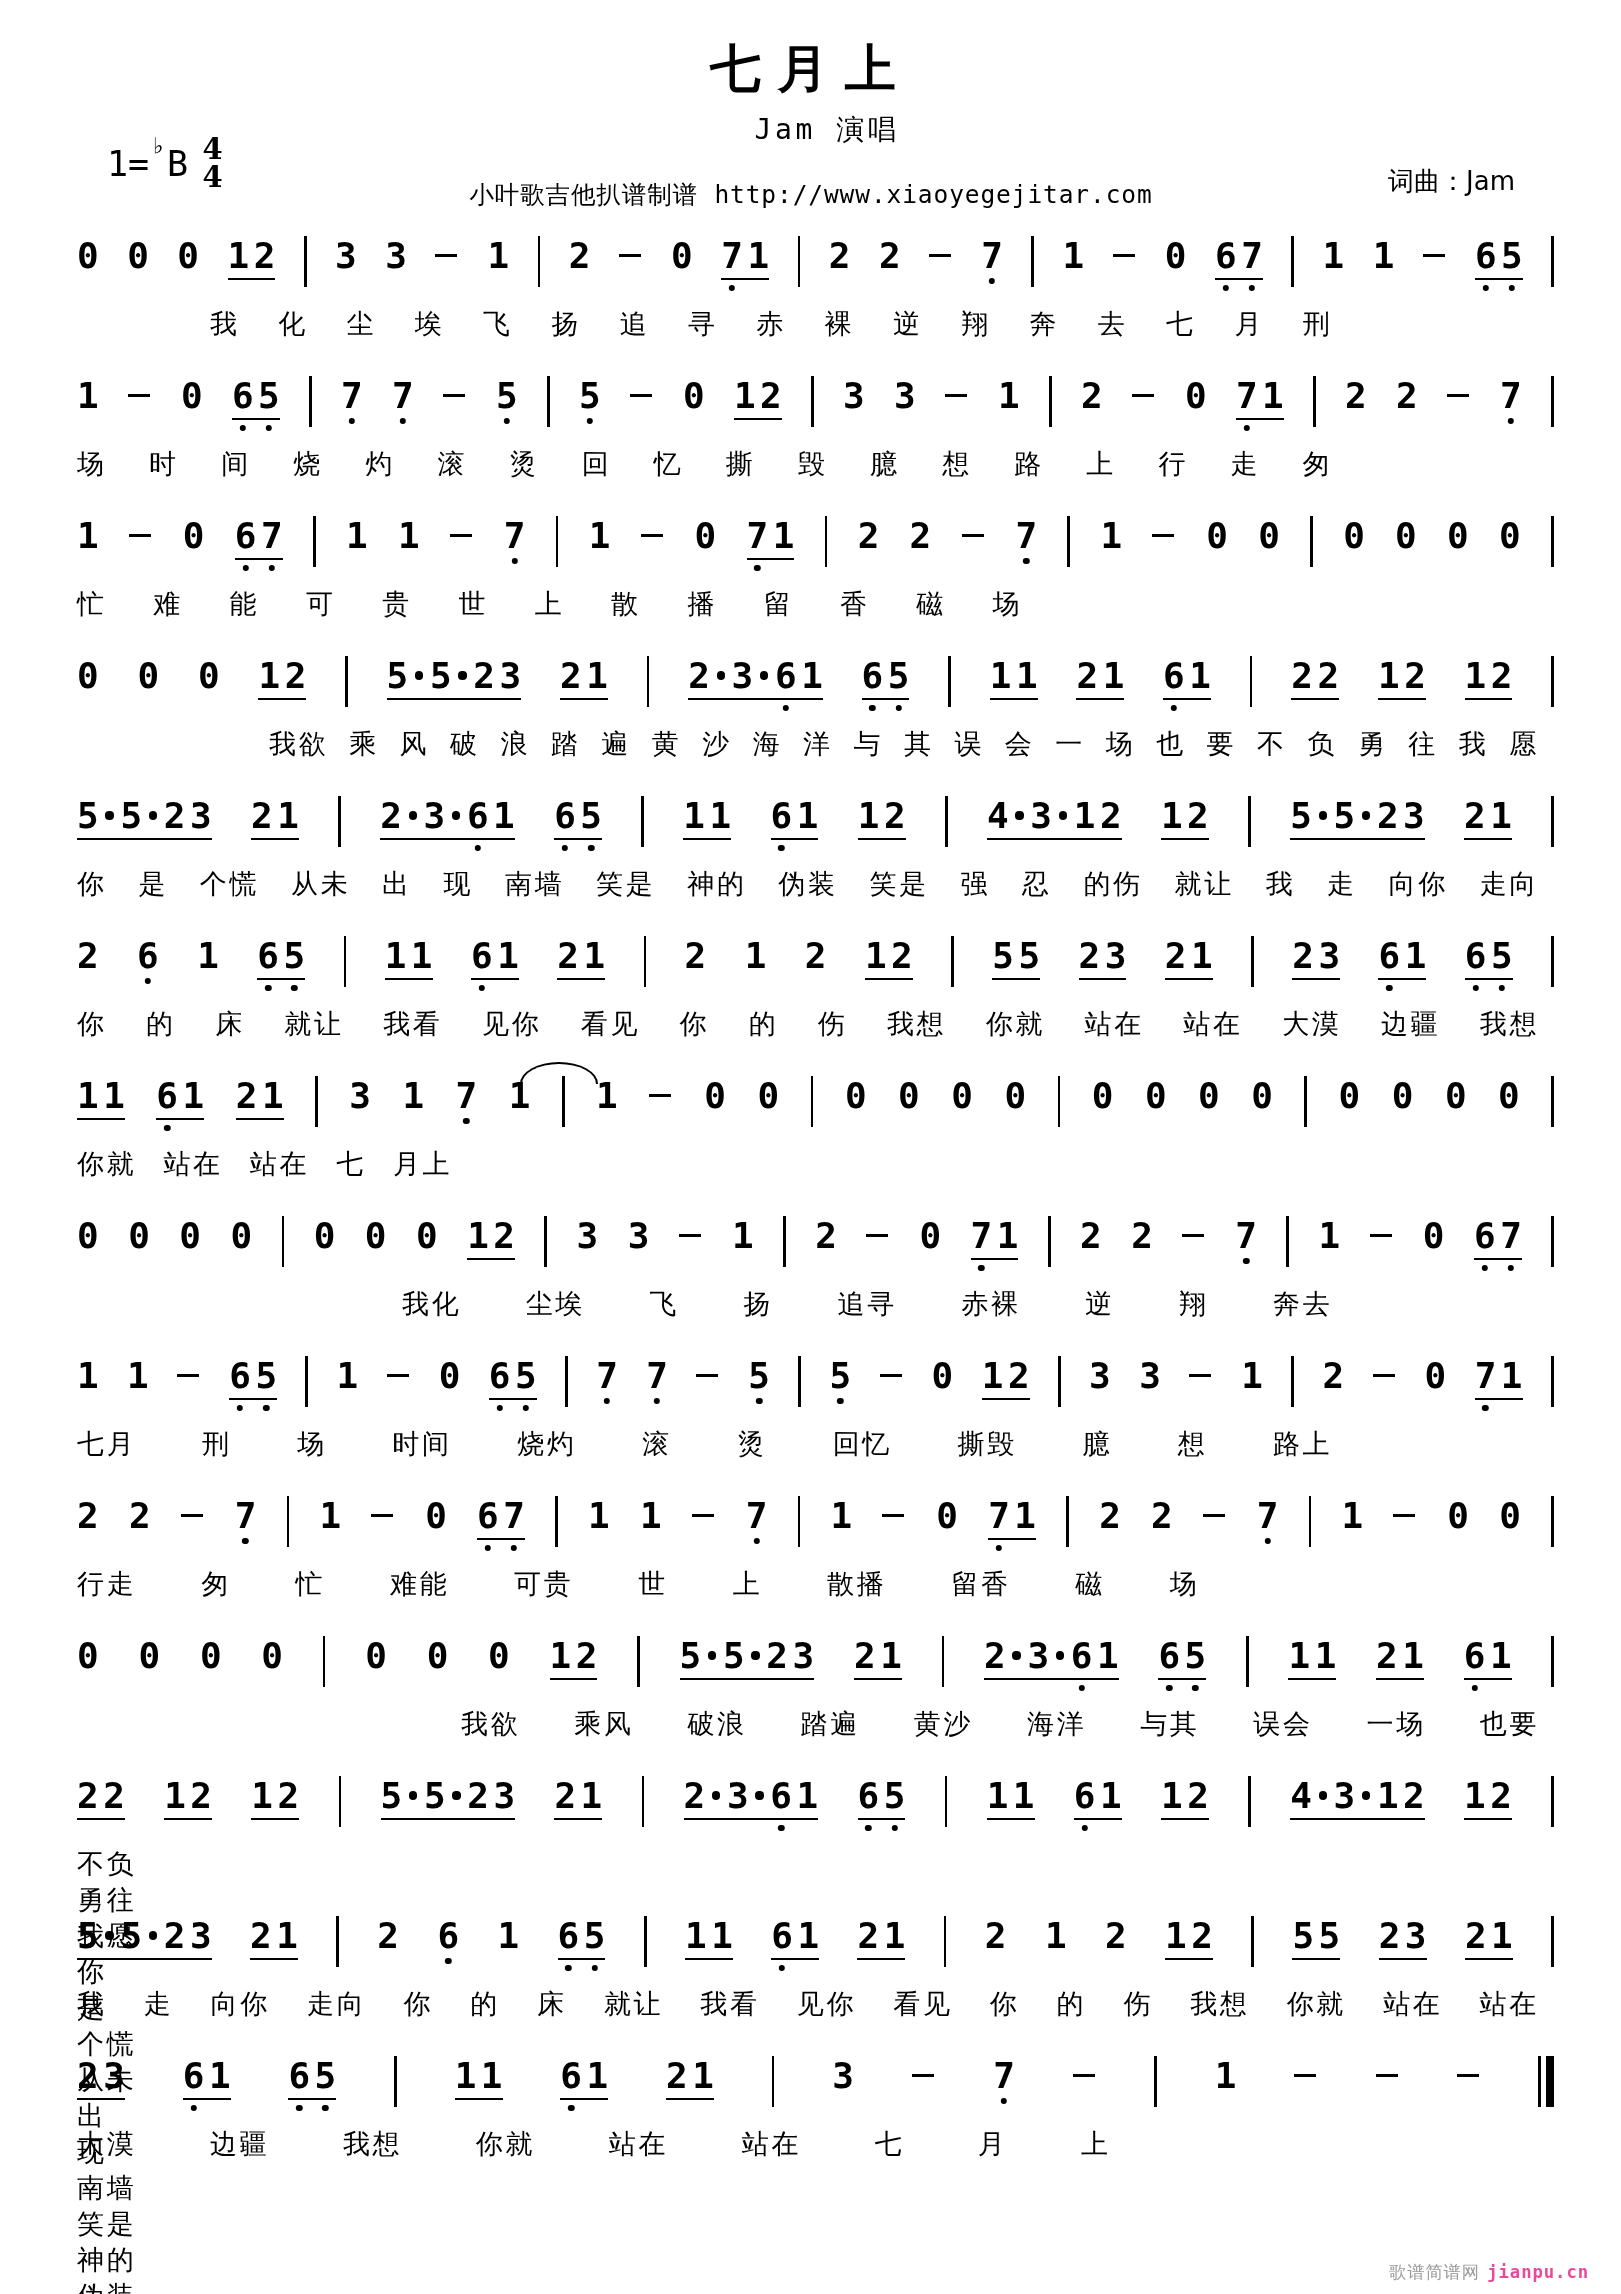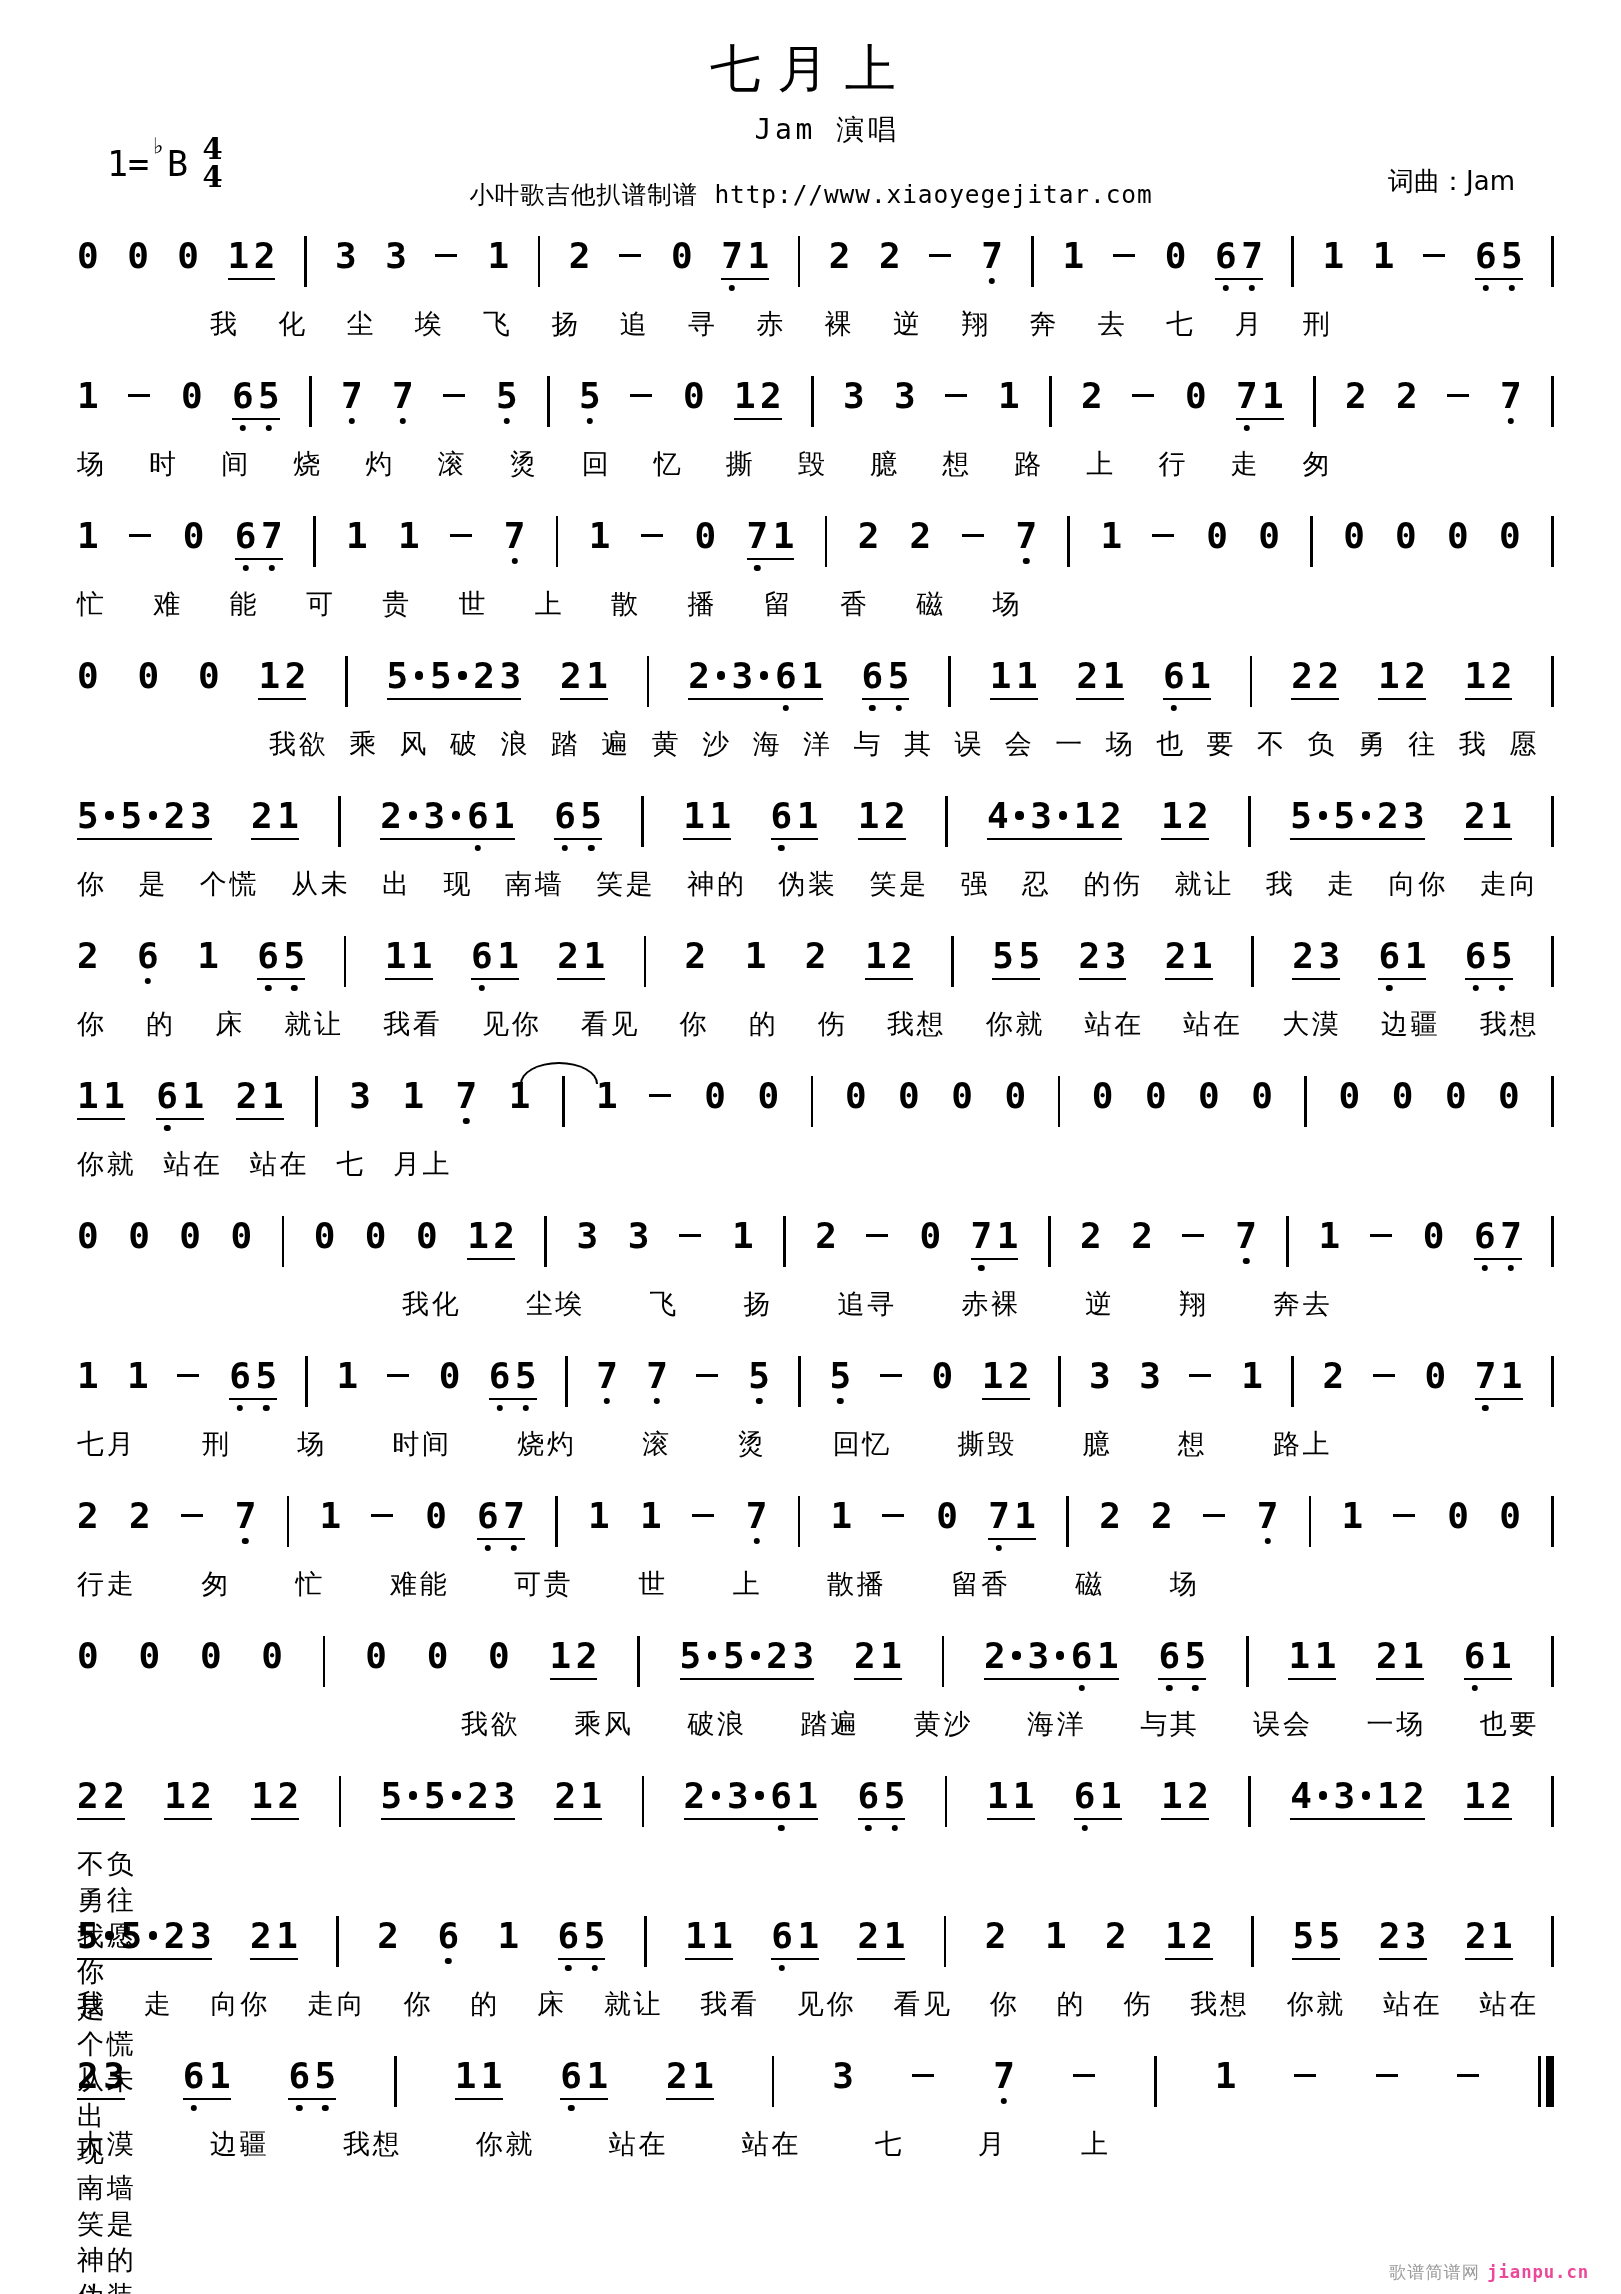--- a/index.html
+++ b/index.html
@@ -5,21 +5,21 @@
   * { margin:0; padding:0; box-sizing:border-box; }
   html,body { background:#888; }
   .page {
     position:relative; width:1622px; height:2295px; background:#ffffff;
     font-family:"DejaVu Sans", sans-serif; color:#000; overflow:hidden;
     margin:0 auto;
   }
   
   .title {
     position:absolute; top:35px; left:0; width:100%;
-    text-align:center; font-size:51px; font-weight:normal; letter-spacing:16.4px;
+    text-align:center; font-size:51px; font-weight:bold; letter-spacing:16.4px;
   }
   .artist {
     position:absolute; top:111px; left:16px; width:100%;
     text-align:center; font-size:28px; letter-spacing:3.6px;
     font-family:"DejaVu Sans Mono", monospace;
   }
   .keysig {
     position:absolute; left:107px; top:136px; font-size:35px;
     font-family:"DejaVu Sans Mono", monospace; display:flex; align-items:center;
   }

